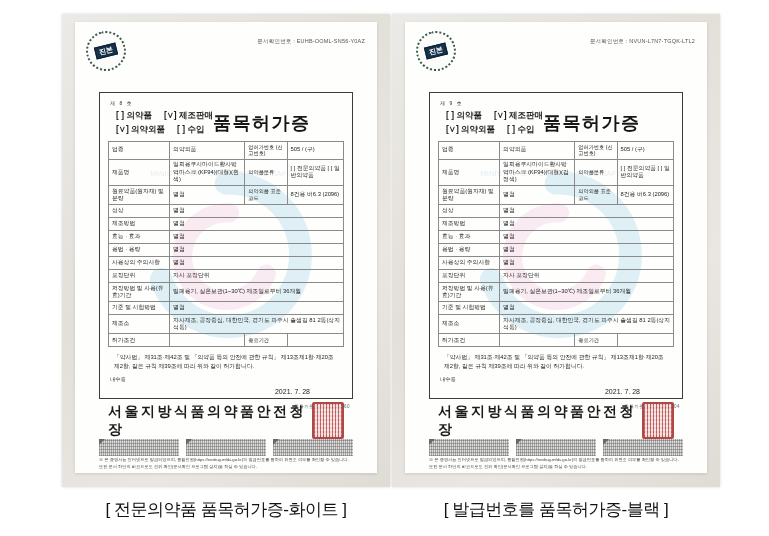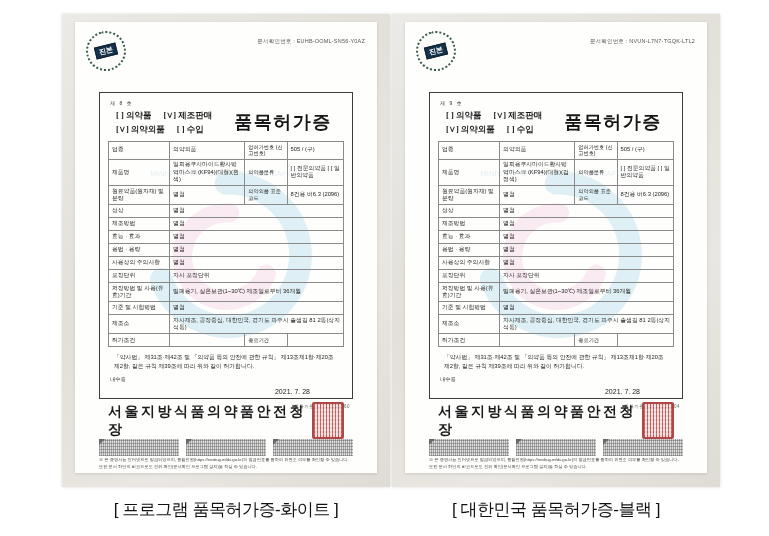--- a/index.html
+++ b/index.html
@@ -24,21 +24,21 @@
     border:2px dotted #3a5a4e;display:flex;align-items:center;justify-content:center;
     transform:rotate(-14deg);background:rgba(250,252,250,.6);
   }
   .jinbon-box{background:#16324a;color:#fff;font-size:7px;font-weight:bold;padding:1px 3px;line-height:1.1;border:1px solid #0c1f30;}
   .cert{
     position:absolute;top:70px;left:24px;right:24px;bottom:74px;
     border:1.5px solid #3c3c3c;padding:5px 8px 4px;background:transparent;
   }
   .wm{position:absolute;left:50%;top:53%;transform:translate(-50%,-50%);width:175px;height:175px;opacity:.15;pointer-events:none;}
   .formno{font-size:5px;letter-spacing:1.5px;color:#333;margin:2px 0 4px 2px;}
-  .hdr{display:flex;gap:22px;margin:1px 0 5px 8px;position:relative;z-index:1;font-family:Liberation Serif, serif;}
+  .hdr{display:flex;align-items:center;gap:0;margin:1px 0 5px 8px;position:relative;z-index:1;}
   .chkcol{display:flex;flex-direction:column;gap:2px;font-size:8.5px;font-weight:bold;color:#1c1c1c;}
   .chkline{display:flex;gap:12px;white-space:nowrap;}
   .cert-title{font-size:18px;font-weight:bold;letter-spacing:1.5px;color:#161616;}
   table.ft{width:100%;border-collapse:collapse;table-layout:fixed;position:relative;z-index:1;}
   table.ft td{
     border:0.7px solid #8a8a8a;font-size:5.8px;padding:1.5px 3px;vertical-align:middle;
     color:#252525;line-height:1.3;overflow:hidden;word-break:break-all;background:transparent;
   }
   table.ft td.lab{color:#222;}
   table.ft td.lab2{font-size:5.2px;}
@@ -302,14 +302,14 @@
       <div class="bar"></div>
       <div class="bar"></div>
     </div>
     <div class="fnote">
       <div>※ 본 증명서는 인터넷으로 발급되었으며, 통합민원(https://nedrug.mfds.go.kr)의 발급번호를 통하여 위변조 여부를 확인할 수 있습니다.</div>
       <div>또한 문서 하단의 바코드로도 진위 확인(문서확인 프로그램 설치)을 하실 수 있습니다.</div>
     </div>
   </div>
 </div>
 
-<div class="caption caption-left">[ 프로그램 품목허가증-화이트 ]</div>
-<div class="caption caption-right">[ 대한민국 품목허가증-블랙 ]</div>
+<div class="caption caption-left">[ 전문의약품 품목허가증-화이트 ]</div>
+<div class="caption caption-right">[ 발급번호를 품목허가증-블랙 ]</div>
 
 </body></html>

